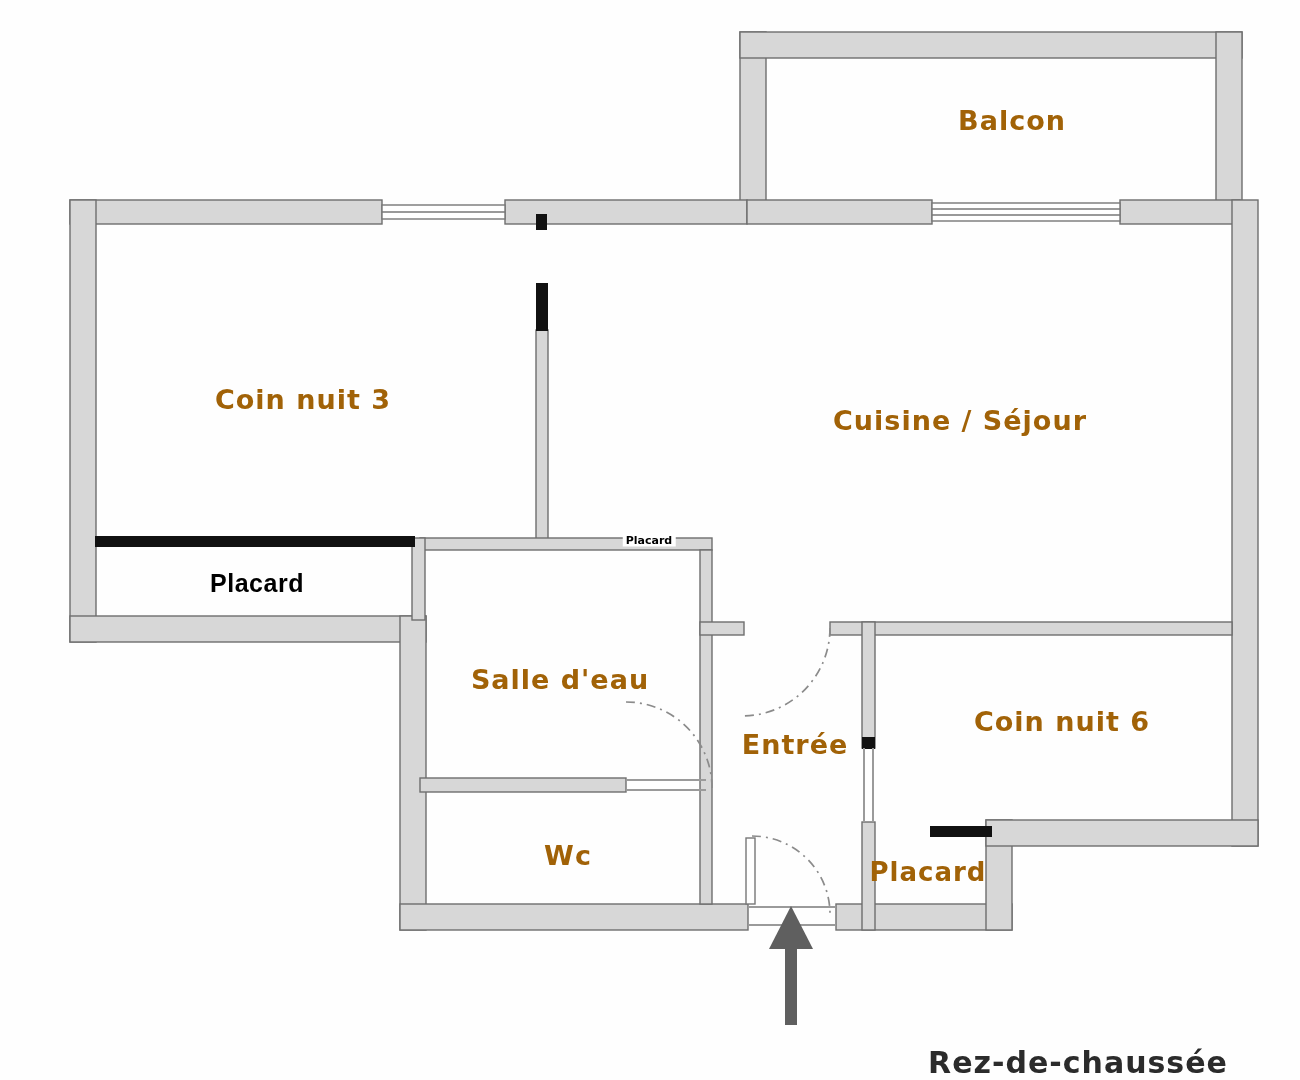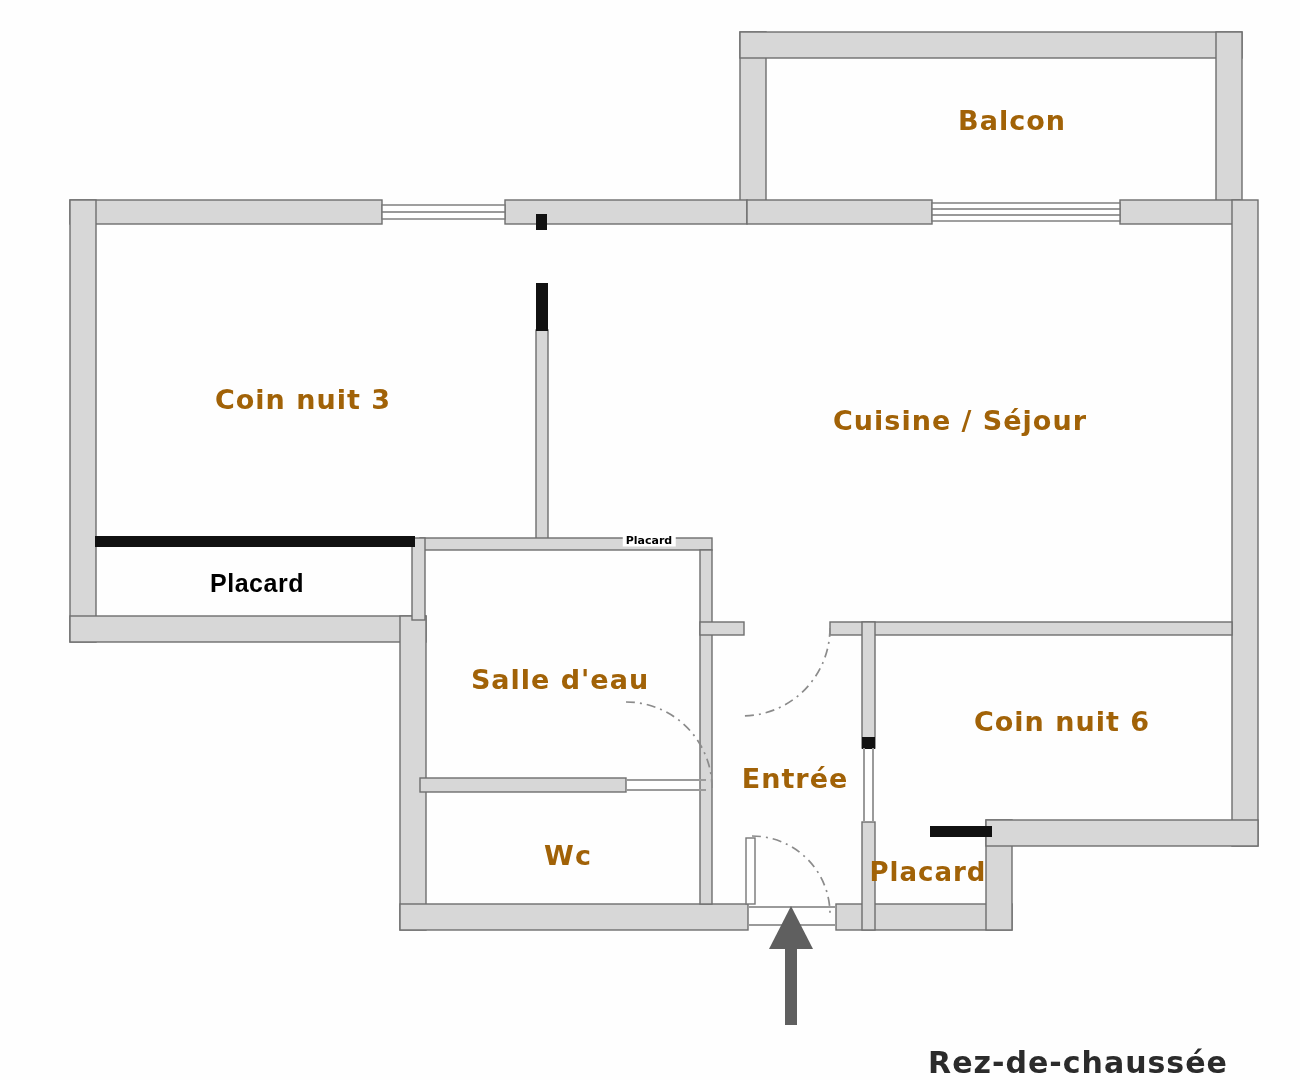--- a/index.html
+++ b/index.html
@@ -122,21 +122,21 @@
   <div class="label room" style="left:303px;top:399px;">Coin nuit 3</div>
 
   <div class="label room" style="left:960px;top:395px;margin-top:25px;">Cuisine / Séjour</div>
 
   <div class="label black-bold" style="left:257px;top:583px;">Placard</div>
 
   <div class="label small" style="left:649px;top:540px;">Placard</div>
 
   <div class="label room" style="left:560px;top:661px;margin-top:18px;">Salle d'eau</div>
 
-  <div class="label room" style="left:795px;top:778px;">Entrée</div>
+  <div class="label room" style="left:795px;top:744px;">Entrée</div>
 
   <div class="label room" style="left:1062px;top:721px;">Coin nuit 6</div>
 
   <div class="label room" style="left:568px;top:855px;">Wc</div>
 
   <div class="label room" style="left:928px;top:872px;font-size:26px;">Placard</div>
 
   <div class="label title" style="left:1078px;top:1062px;">Rez-de-chaussée</div>
 
 </div>

